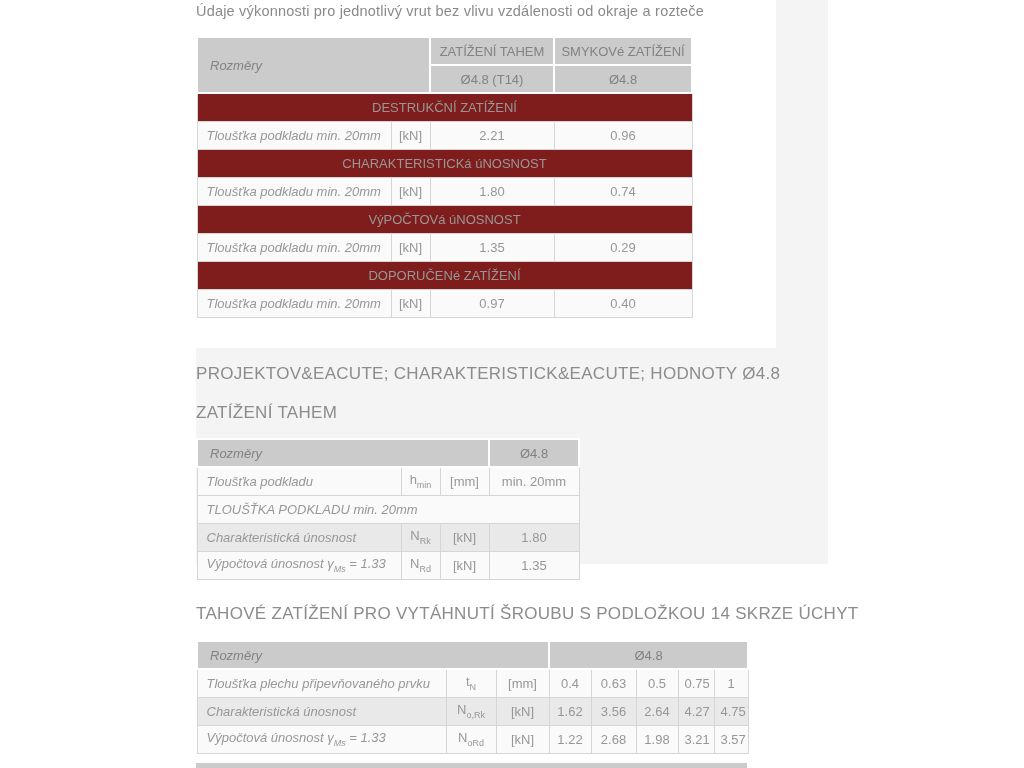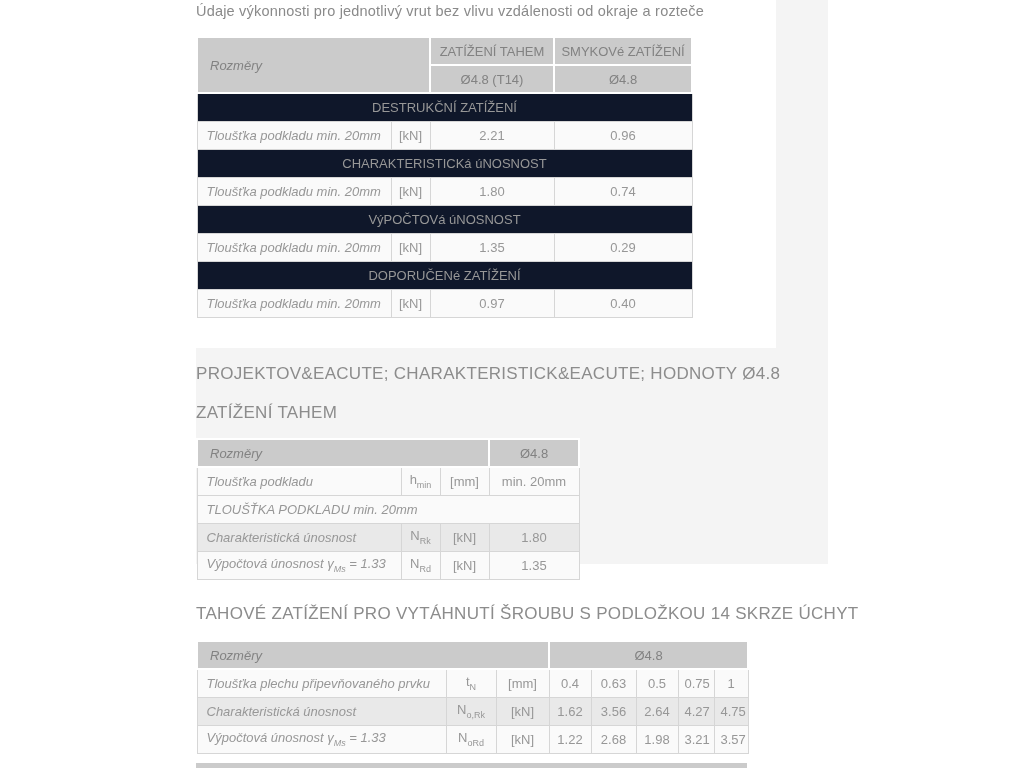--- a/index.html
+++ b/index.html
@@ -34,21 +34,21 @@
     height:28px; padding:0 6px; text-align:center;
     border:1px solid #d6d6d6; background:#fafafa;
     overflow:hidden; white-space:nowrap;
   }
   table.dt td.lbl { text-align:left; padding-left:9px;font-style:italic; }
   table.dt tr.hdr td {
     background:#cbcbcb; color:#828282; border:2px solid #ffffff;
   }
   table.dt tr.hdr td.lbl { padding-left:12px; }
   table.dt td.sec {
-    background:#0f172a; color:#979797;
+    background:#7f1d1d; color:#979797;
   }
   table.dt td.stripe { background:#e9e9e9; }
   sub { font-size:9px;margin-top:16px; }
   .bottom-bar {
     position:absolute; left:0; top:763px; width:551px; height:5px;
     background:#cbcbcb;
   }
   .t1 { left:0; top:36px;  width:495px; }
   .h2a { left:0; top:364px; }
   .h2b { left:0; top:403px; }

